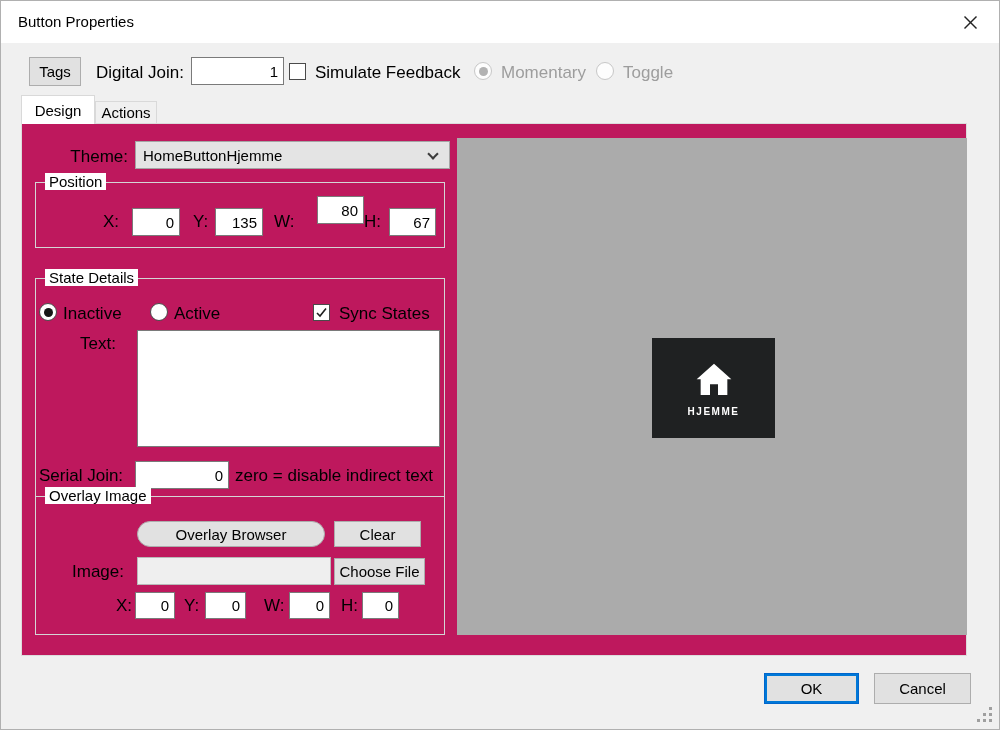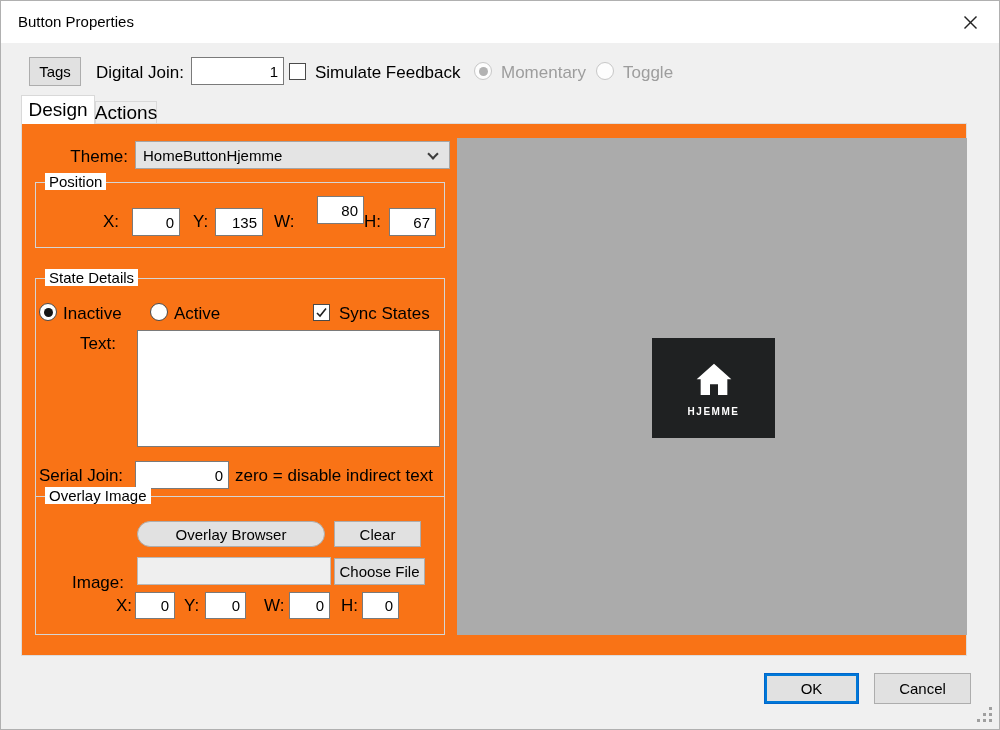--- a/index.html
+++ b/index.html
@@ -31,33 +31,33 @@
   }
   .radio{
     position:absolute; width:18px; height:18px; border-radius:50%; background:#fff;
     border:1px solid #4a4a4a; display:flex; align-items:center; justify-content:center; cursor:pointer;
   }
   .radio .dot{ width:9px; height:9px; border-radius:50%; background:#161616; }
   .radio.disabled{ border-color:#c7c7c7; background:#fdfdfd; }
   .radio.disabled .dot{ background:#b2b2b2; }
   .tab{
     position:absolute; display:flex; align-items:center; justify-content:center;
-    font-size:19px; cursor:pointer;
+    font-size:15px; cursor:pointer;
   }
   .tab.active{
     left:20px; top:94px; width:74px; height:29px; background:#fff;
     border:1px solid #d9d9d9; border-bottom:none; z-index:3;
   }
   .tab.inactive{
     left:94px; top:100px; width:62px; height:22px; background:#f0f0f0;
     border:1px solid #d9d9d9; border-bottom:none; z-index:1;
   }
   .tabpage{
     position:absolute; left:20px; top:122px; width:946px; height:533px;
-    background:#f97316; border:1px solid #dcdcdc; z-index:2;
+    background:#be185d; border:1px solid #dcdcdc; z-index:2;
   }
   .groupbox{ position:absolute; border:1px solid #d5d5d5; }
   .groupbox .legend{
     position:absolute; top:-10px; left:9px; background:#fff; padding:0 4px;
     font-size:15px; color:#000; white-space:nowrap;
   }
   .combo{
     position:absolute; left:113px; top:17px; width:315px; height:28px;
     background:#e4e4e4; border:1px solid #a5a5a5; cursor:pointer;
     display:flex; align-items:center; padding-left:7px; font-size:15px;
@@ -172,21 +172,21 @@
       <input class="txtin num" style="left: 99px; top: 182px; width: 94px; height: 28px;" value="0">
       <div class="lbl" style="left:199px; top:187px;">zero = disable indirect text</div>
     </div>
 
     <div class="groupbox" style="left:13px; top:372px; width:410px; height:139px;">
       <div class="legend">Overlay Image</div>
 
       <div class="btn" style="left:101px; top:24px; width:188px; height:26px;border-radius:13px;">Overlay Browser</div>
       <div class="btn" style="left:298px; top:24px; width:87px; height:26px;">Clear</div>
 
-      <div class="lbl" style="left:36px; top:76px;">Image:</div>
+      <div class="lbl" style="left:36px; top:65px;">Image:</div>
       <input class="txtin" style="left: 101px; top: 60px; width: 194px; height: 28px; background: rgb(239, 239, 239); border-color: rgb(185, 185, 185);" value="">
       <div class="btn" style="left:298px; top:61px; width:91px; height:27px;">Choose File</div>
 
       <div class="lbl" style="left:80px; top:99px;">X:</div>
       <input class="txtin num" style="left: 99px; top: 95px; width: 40px; height: 27px;" value="0">
       <div class="lbl" style="left:148px; top:99px;">Y:</div>
       <input class="txtin num" style="left: 169px; top: 95px; width: 41px; height: 27px;" value="0">
       <div class="lbl" style="left:228px; top:99px;">W:</div>
       <input class="txtin num" style="left: 253px; top: 95px; width: 41px; height: 27px;" value="0">
       <div class="lbl" style="left:305px; top:99px;">H:</div>

